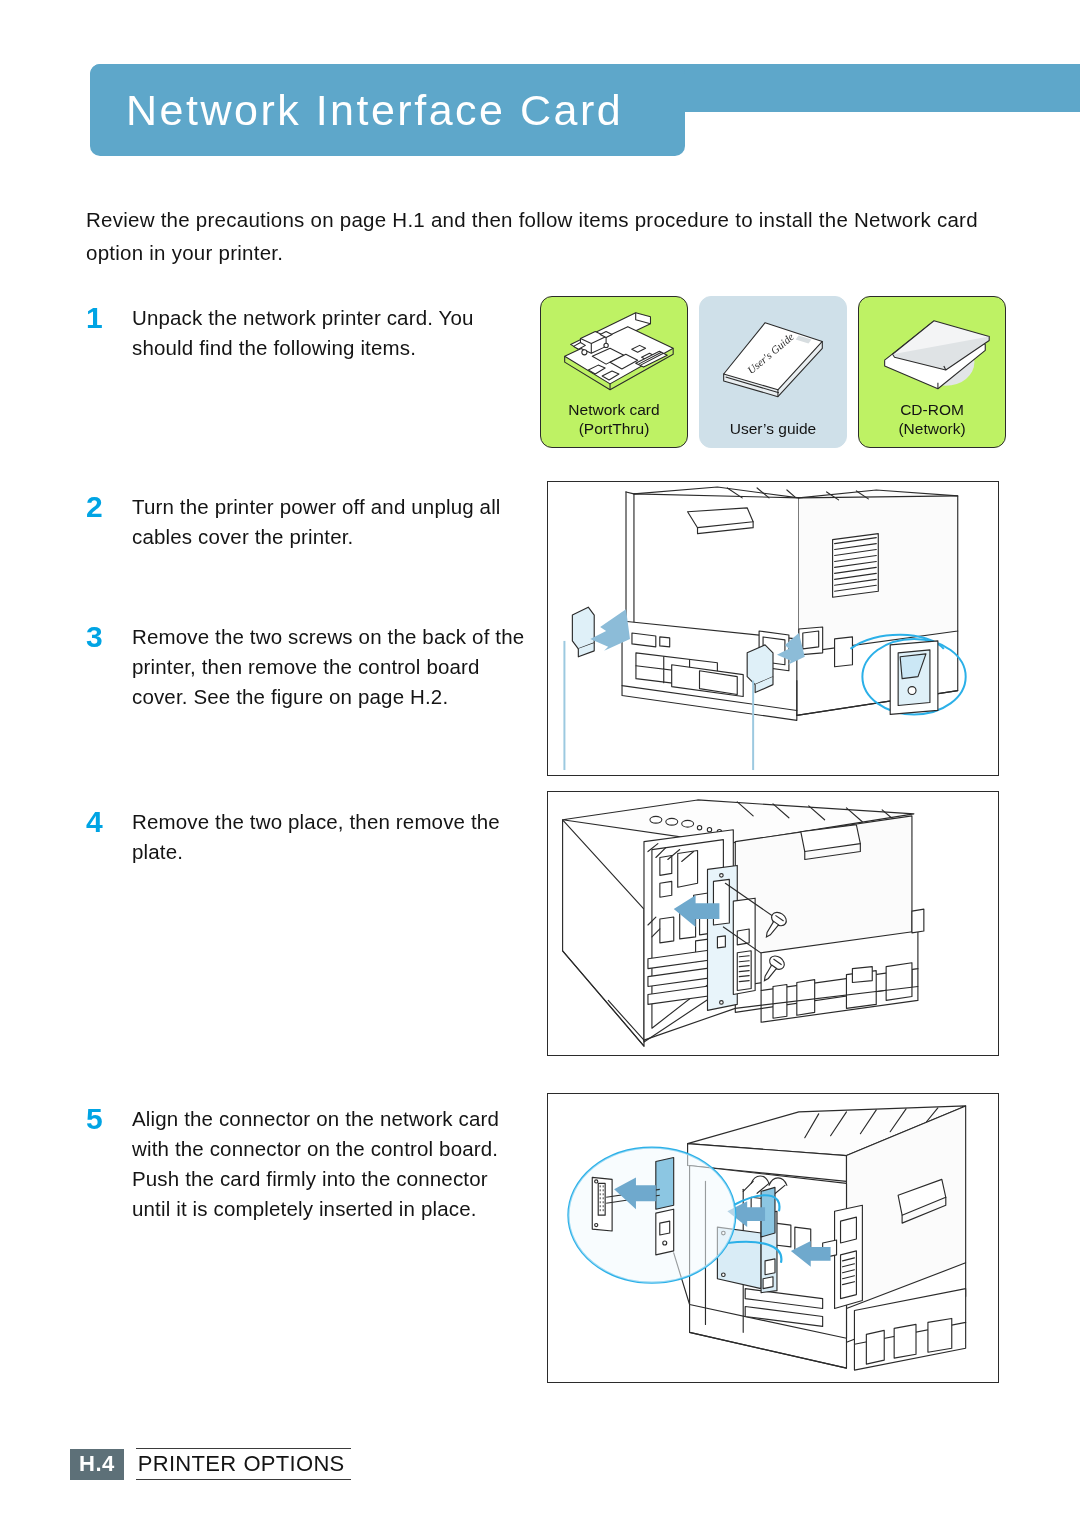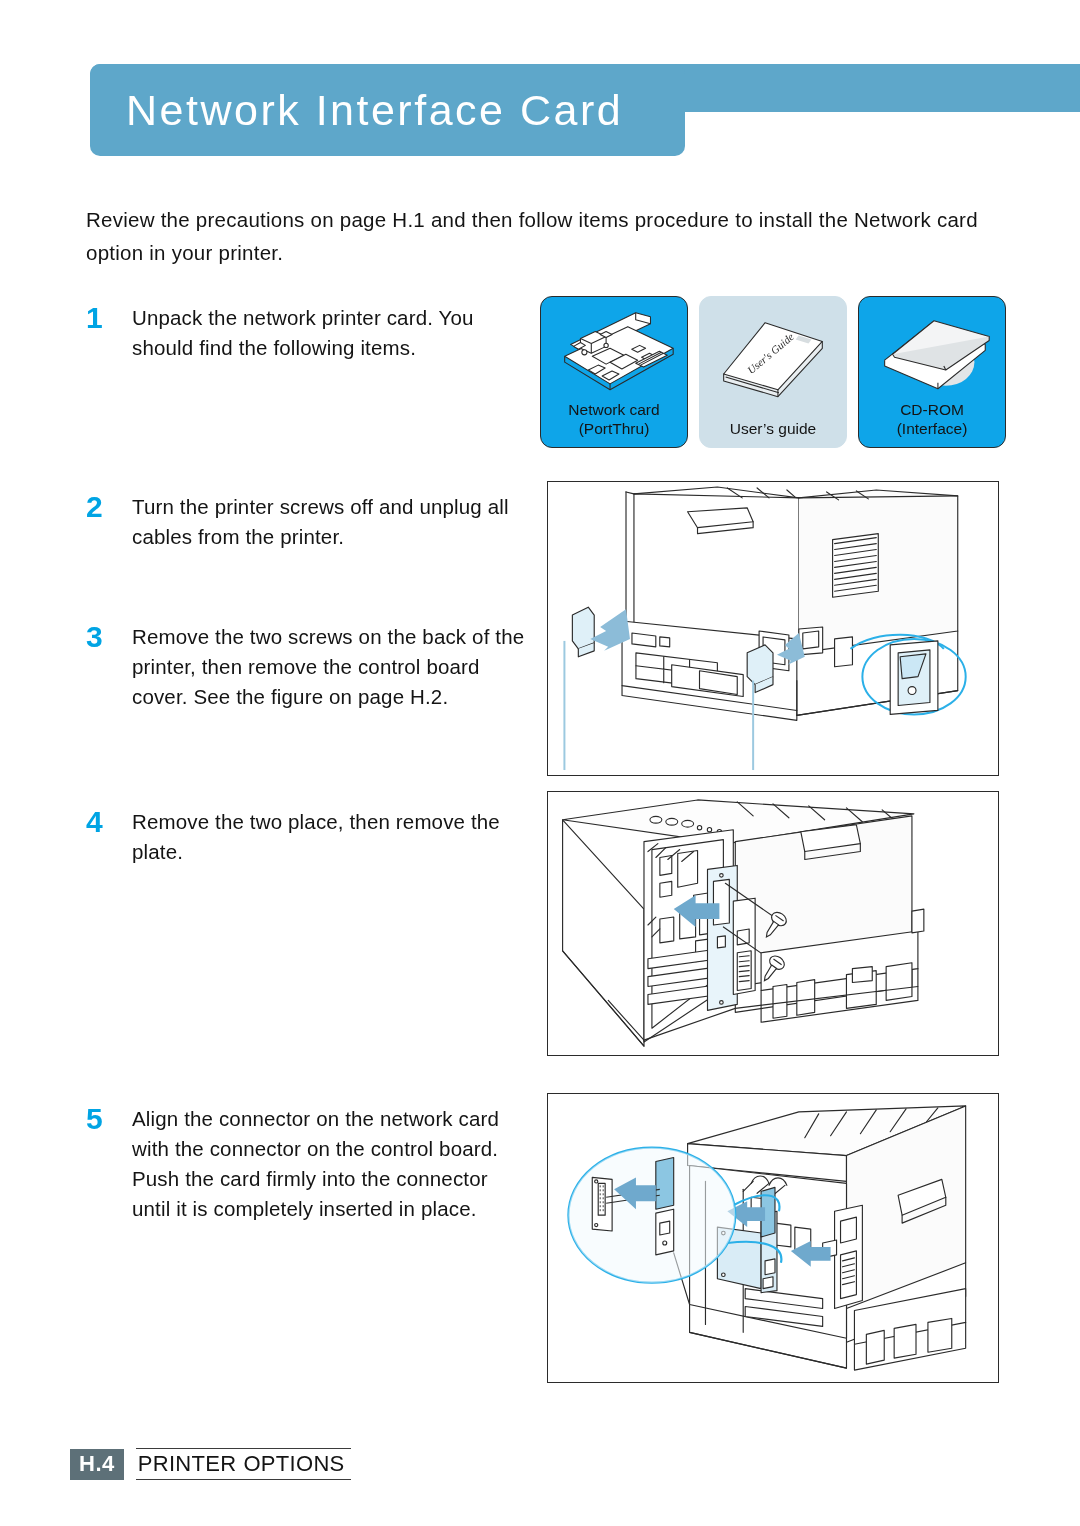--- a/index.html
+++ b/index.html
@@ -54,21 +54,21 @@
   #step2{left:86px;top:492px;width:440px;}
   #step3{left:86px;top:622px;width:450px;}
   #step4{left:86px;top:807px;width:430px;}
   #step5{left:86px;top:1104px;width:445px;}
 
   
   .items{position:absolute;left:540px;top:296px;display:flex;gap:11px;}
   .item-box{
     width:148px;height:152px;
     border:1.4px solid #2b2b2b;border-radius:12px;
-    background:#0ea5e9;
+    background:#bef264;
     position:relative;
     box-sizing:border-box;
   }
   .item-box.tinted{background:#cfe0e9;border-color:#cfe0e9;}
   .item-art{position:absolute;left:0;top:4px;width:100%;height:100px;}
   .item-cap{
     position:absolute;left:0;bottom:9px;width:100%;
     text-align:center;font-size:15.5px;line-height:19px;color:#141414;
   }
 
@@ -190,28 +190,28 @@
             <path d="M80 83 L80 89" fill="none"></path>
 
             <path d="M34 54 L76 20 L132 36 L86 66 Z" fill="#f3f4f5"></path>
             <path d="M34 54 L36 57 L88 70 L132 40 L132 36" fill="#dfe3e5"></path>
             <path d="M86 66 L88 70" fill="none"></path>
           </g>
         </svg>
       </div>
       <div class="item-cap">
         <span>CD-ROM</span><br>
-        <span>(Interface)</span>
+        <span>(Network)</span>
       </div>
     </div>
   </div>
 
   <div class="step" id="step2">
     <div class="num">2</div>
-    <div class="txt">Turn the printer screws off and unplug all cables from the printer.</div>
+    <div class="txt">Turn the printer power off and unplug all cables cover the printer.</div>
   </div>
 
   <div class="step" id="step3">
     <div class="num">3</div>
     <div class="txt">Remove the two screws on the back of the printer, then remove the control board cover. See the figure on page H.2.</div>
   </div>
 
   <div class="fig" id="fig2">
     <svg viewBox="0 0 452 295" xmlns="http://www.w3.org/2000/svg">
       <g fill="none" stroke="#2b2b2b" stroke-width="1.15" stroke-linejoin="round" stroke-linecap="round">

